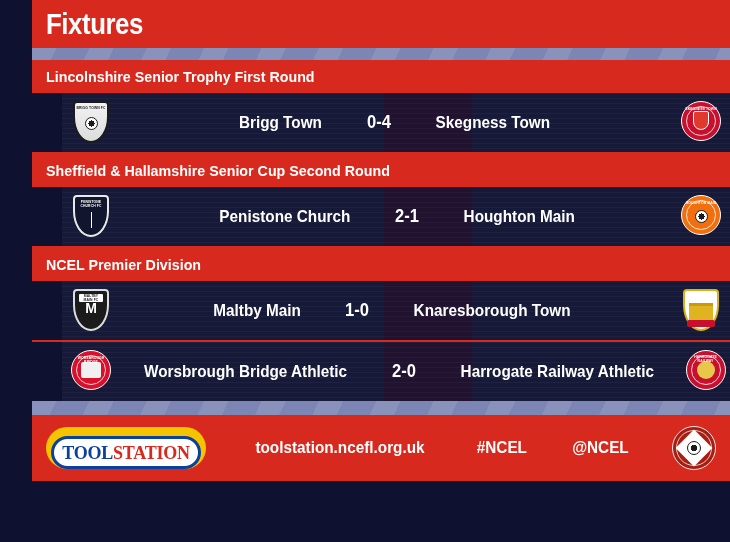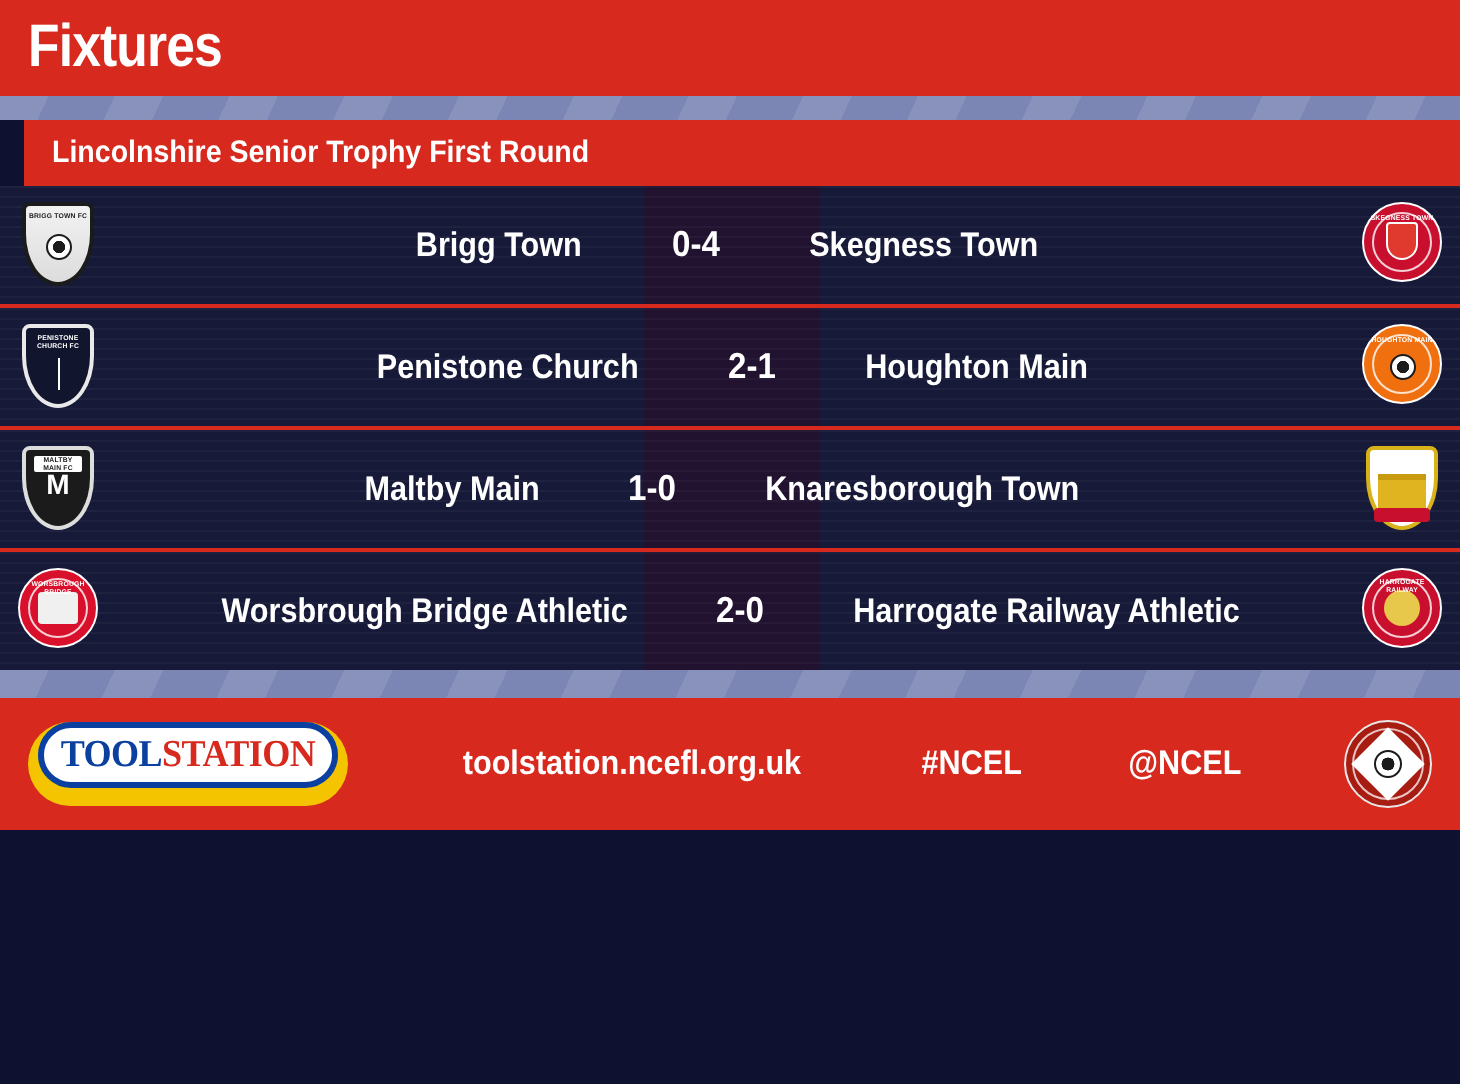--- a/index.html
+++ b/index.html
@@ -6,20 +6,21 @@
   html, body {
     width: 730px; height: 542px;
     font-family: "Liberation Sans", sans-serif;
     background: #0f1130;
     overflow: hidden;
   }
   .sheet {
     position: relative;
     width: 730px; height: 542px;
     background: #0f1130;
+    padding-left: 32px;
   }
 
   
   .title-bar {
     height: 48px;
     background: #d7291e;
     display: flex; align-items: center;
     padding-left: 14px;
   }
   .title-bar h1 {
@@ -54,41 +55,40 @@
     transform: scaleX(0.93);
     transform-origin: left center;
   }
 
   
   .comp {
     height: 33px;
     background: #d7291e;
     display: flex; align-items: center;
     padding-left: 14px;
-    margin-left: 12px;
   }
   .comp span {
     color: #ffffff;
     font-size: 15.5px;
     font-weight: bold;
     transform: scaleX(0.92);
     transform-origin: left center;
     white-space: nowrap;
   }
 
   
   .match {
     position: relative;
     height: 59px;
     background:
       repeating-linear-gradient(to bottom,
         rgba(255,255,255,0.035) 0px, rgba(255,255,255,0.035) 1px,
         rgba(0,0,0,0) 1px, rgba(0,0,0,0) 5px),
       #161a38;
-    display: flex; align-items: center;
+    display: flex; align-items: center; margin-left: 30px;
   }
   .score-panel {
     position: absolute;
     left: 322px; top: 0;
     width: 88px; height: 100%;
     background:
       repeating-linear-gradient(to bottom,
         rgba(255,255,255,0.03) 0px, rgba(255,255,255,0.03) 1px,
         rgba(0,0,0,0) 1px, rgba(0,0,0,0) 5px),
       #211330;
@@ -156,21 +156,21 @@
     transform: scaleX(0.9);
     white-space: nowrap;
   }
   .spacer { flex: 1 1 auto; }
 
   
   .toolstation {
     width: 160px; height: 42px;
     border-radius: 21px;
     background: #f5c400;
-    display: flex; align-items: flex-start; justify-content: center;
+    display: flex; align-items: flex-end; justify-content: center;
     flex: 0 0 160px;
   }
   .toolstation .inner {
     width: 150px; height: 33px;
     border-radius: 17px;
     background: #ffffff;
     border: 3px solid #0b3fa0;
     display: flex; align-items: center; justify-content: center;
     overflow: hidden;
   }
@@ -281,20 +281,23 @@
         <div class="circ" style="background:#c8102e;">
           <div class="inner-ring"></div>
           <div style="position:absolute;left:50%;top:50%;width:16px;height:19px;margin:-10px 0 0 -8px;background:#e03a2f;border:1px solid #fff;border-radius:2px 2px 8px 8px;"></div>
           <div class="crest-label" style="color:#fff;top:5px;">SKEGNESS TOWN</div>
         </div>
       </div>
     </div>
   </div>
   <div class="row-gap"></div>
 
+  <div class="comp">
+    <span>Sheffield &amp; Hallamshire Senior Cup Second Round</span>
+  </div>
   <div class="match">
     <div class="score-panel"></div>
     <div class="badge-slot">
       <div class="crest">
         <div class="shield" style="background:#11152e;border:2px solid #e9e9e9;">
           <div class="crest-label" style="color:#fff;">PENISTONE CHURCH FC</div>
           <div style="position:absolute;left:50%;top:42%;width:1px;height:16px;background:#fff;"></div>
         </div>
       </div>
     </div>
@@ -306,20 +309,23 @@
         <div class="circ" style="background:#f07010;">
           <div class="inner-ring"></div>
           <div class="mini-ball"></div>
           <div class="crest-label" style="color:#fff;top:5px;">HOUGHTON MAIN</div>
         </div>
       </div>
     </div>
   </div>
   <div class="row-gap"></div>
 
+  <div class="comp">
+    <span>NCEL Premier Division</span>
+  </div>
   <div class="match">
     <div class="score-panel"></div>
     <div class="badge-slot">
       <div class="crest">
         <div class="shield" style="background:#1b1b1b;border:2px solid #ddd;">
           <div class="crest-label" style="color:#fff;background:#fff;color:#1b1b1b;margin:0 4px;border-radius:1px;">MALTBY MAIN FC</div>
           <div style="position:absolute;left:50%;top:46%;margin:-7px 0 0 -9px;width:18px;height:14px;color:#fff;font-size:14px;font-weight:bold;text-align:center;line-height:14px;">M</div>
         </div>
       </div>
     </div>

